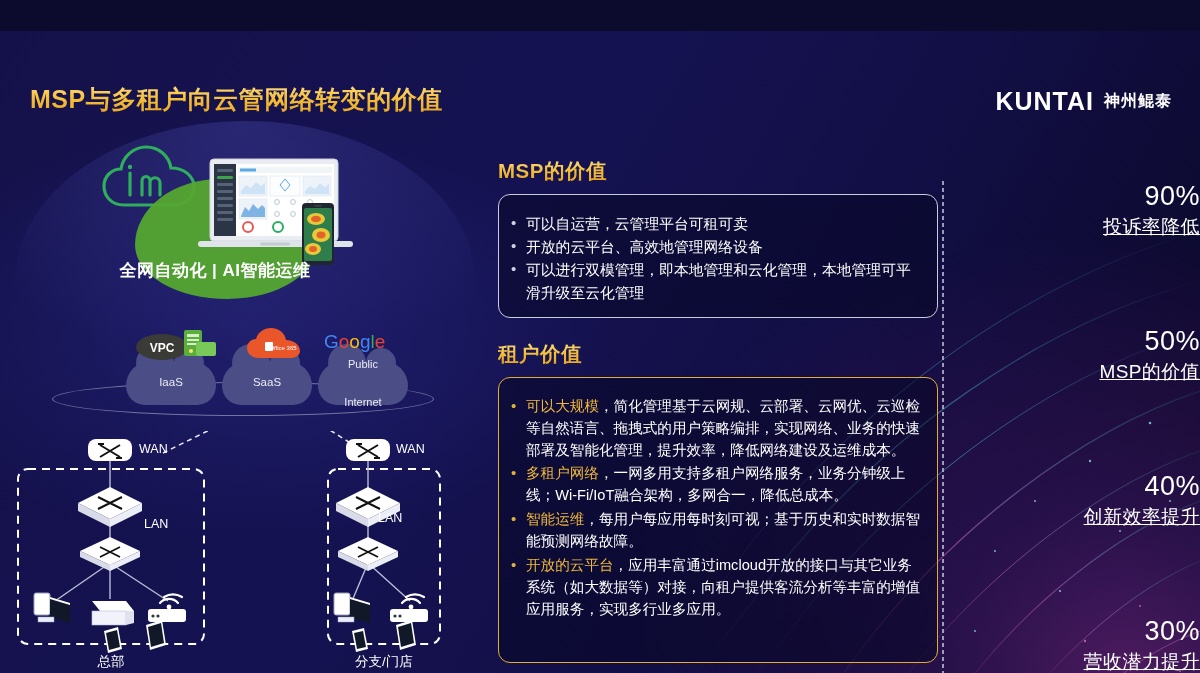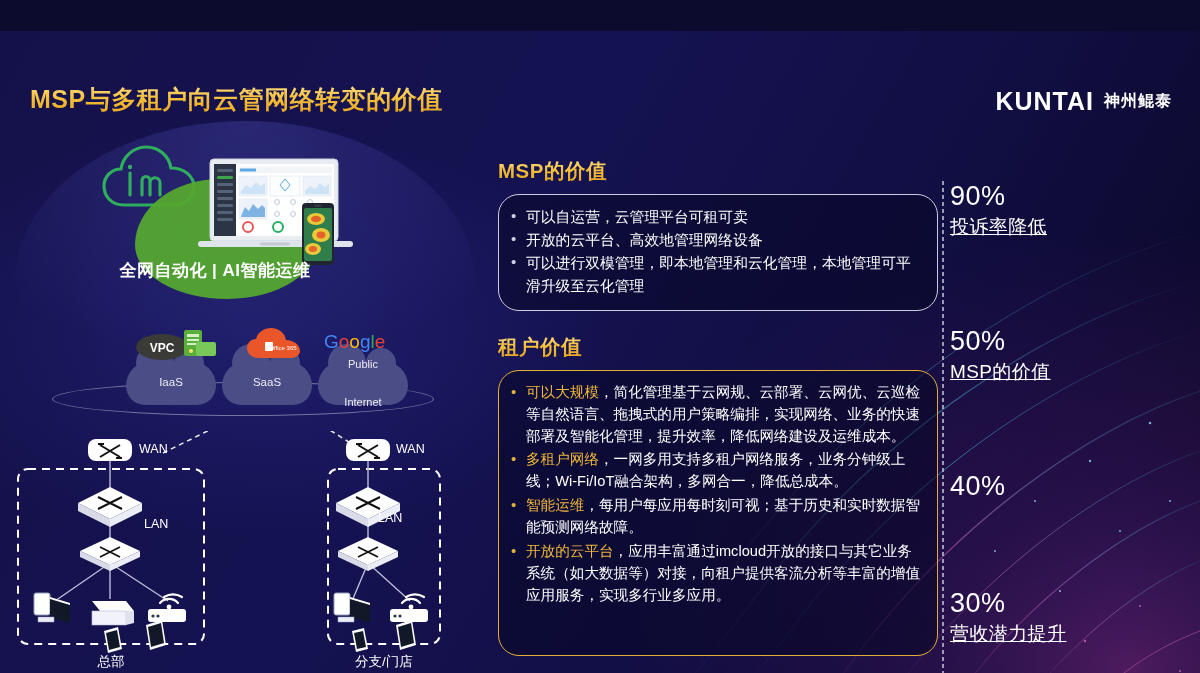--- a/index.html
+++ b/index.html
@@ -85,21 +85,21 @@
   
   .col-center { position:absolute; left: 498px; top: 126px; width: 440px; }
 
   .sec-head {
     font-size: 20.5px; font-weight: bold; letter-spacing:.5px; margin-bottom: 9px;
     background: linear-gradient(180deg, #ffe48f 0%, #f3bd36 50%, #e39f1e 100%);
     -webkit-background-clip:text; background-clip:text;
     -webkit-text-fill-color: transparent; color:#f0ba33;
   }
   .panel {
-    border-radius: 21px; padding: 11px 14px 12px 10px;
+    border-radius: 12px; padding: 18px 14px 12px 10px;
     background: rgba(8,7,38,0.55);
   }
   .panel.msp   { border: 1.6px solid #c9ccdd; }
   .panel.tenant{ border: 1.6px solid #e0ae36; margin-bottom:0; }
   .panel.msp { margin-bottom: 22px; min-height: 100px; }
   .panel.tenant { min-height: 286px; }
 
   ul.bullets { list-style: none; }
   ul.bullets > li {
     position: relative; padding-left: 17px;
@@ -113,21 +113,21 @@
   ul.bullets.tenant > li { margin-bottom: 2px; }
   .kw { color:#f0b73a; }
 
   
   .divider {
     position:absolute; left: 942px; top: 150px; width: 2px; height: 506px;
     background-image: linear-gradient(#c9c9e0 55%, rgba(0,0,0,0) 0%);
     background-size: 2px 7px; background-repeat: repeat-y; opacity:.75;
   }
   .stats { position:absolute; left: 950px; top: 150px; width: 250px; }
-  .stat { text-align:left; }
+  .stat { text-align:right; }
   .stat .num { color:#ffffff; font-size: 27px; font-weight: 500; letter-spacing:.5px; line-height:1.15; }
   .stat .lbl { color:#ffffff; font-size: 19px; margin-top: 2px; letter-spacing:.4px;text-decoration:underline; }
 </style>
 </head>
 <body>
 
 <div id="slide">
 
   <svg class="bg-streaks" width="1200" height="673" viewBox="0 0 1200 673">
     <defs>
@@ -473,20 +473,21 @@
     <div class="stat" style="margin-bottom:86px;">
       <div class="num">90%</div>
       <div class="lbl">投诉率降低</div>
     </div>
     <div class="stat" style="margin-bottom:86px;">
       <div class="num">50%</div>
       <div class="lbl">MSP的价值</div>
     </div>
     <div class="stat" style="margin-bottom:86px;">
       <div class="num">40%</div>
+      <div class="lbl">创新效率提升</div>
     </div>
     <div class="stat">
       <div class="num">30%</div>
       <div class="lbl">营收潜力提升</div>
     </div>
   </div>
 
 </div>
 
 </body></html>

